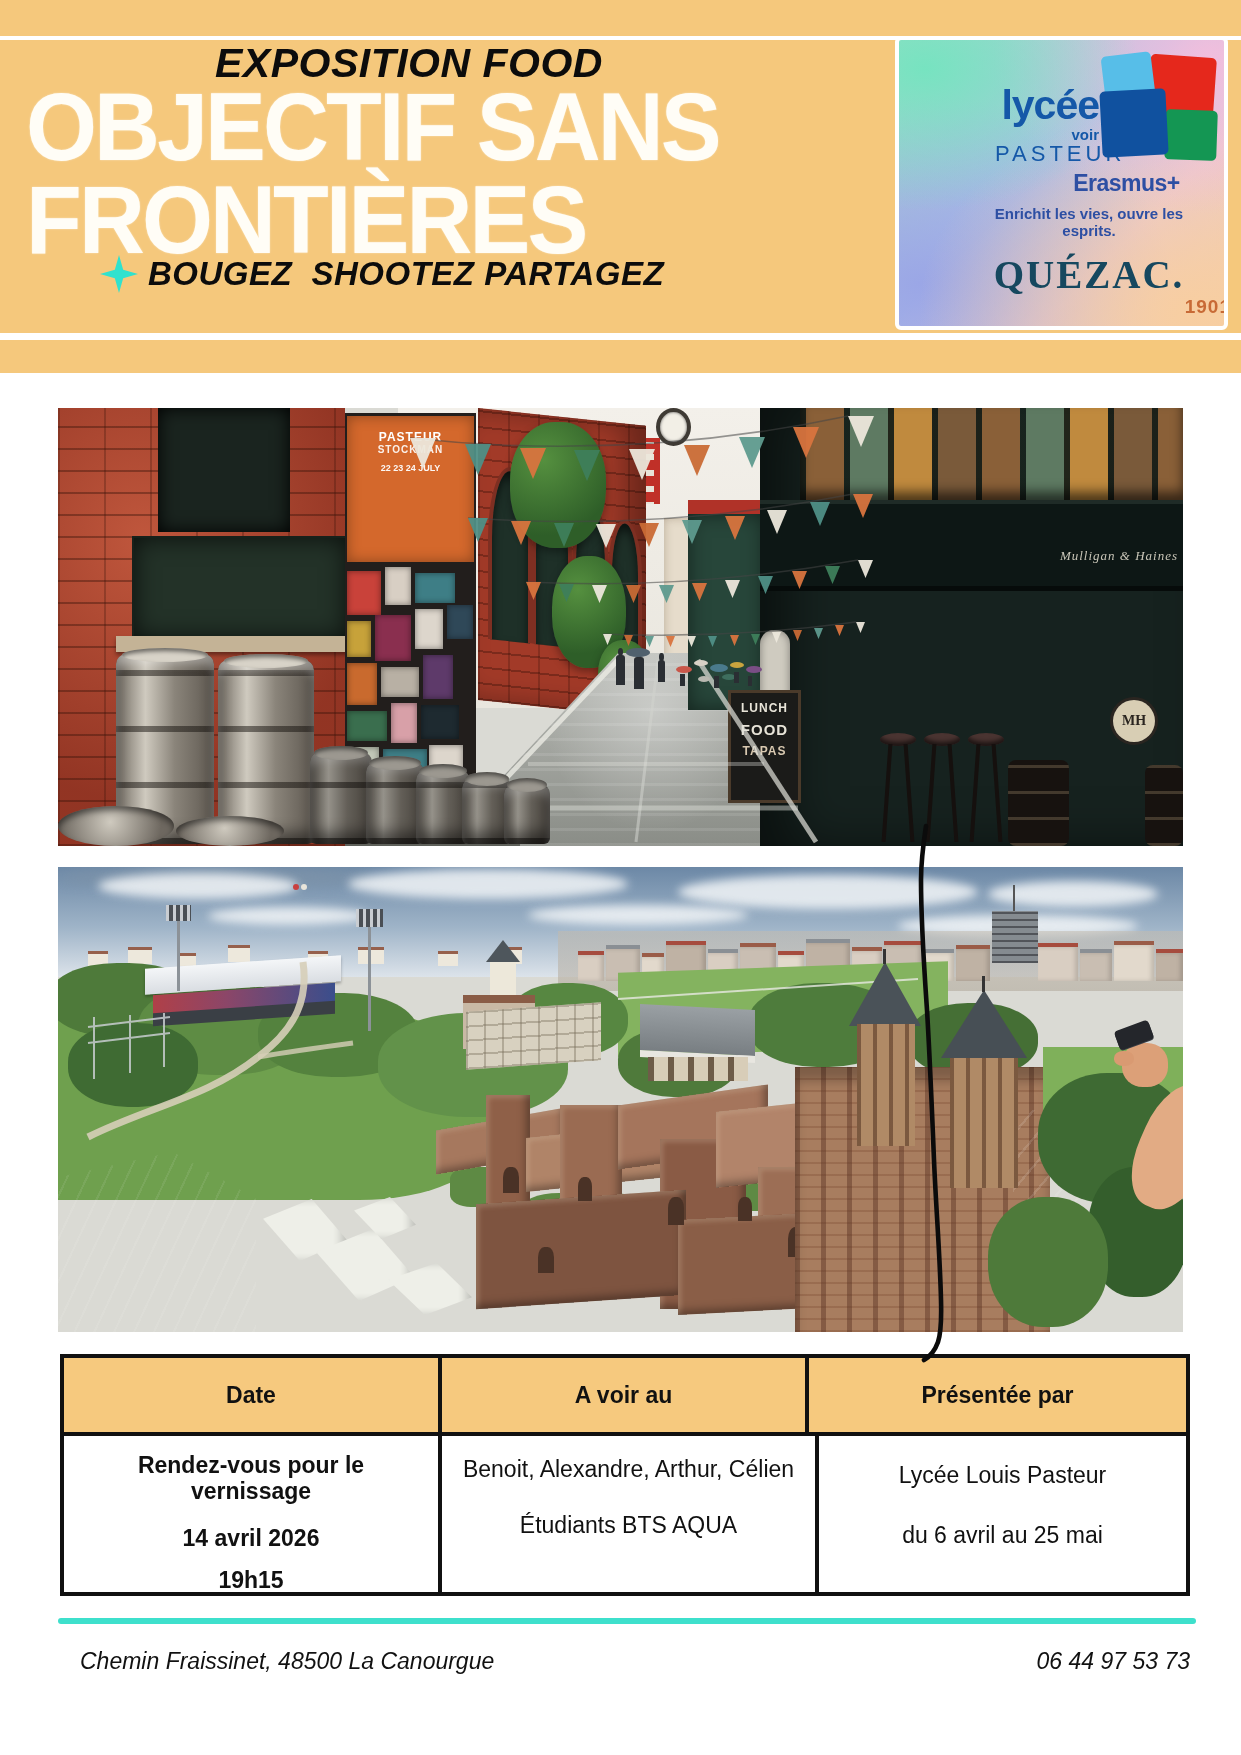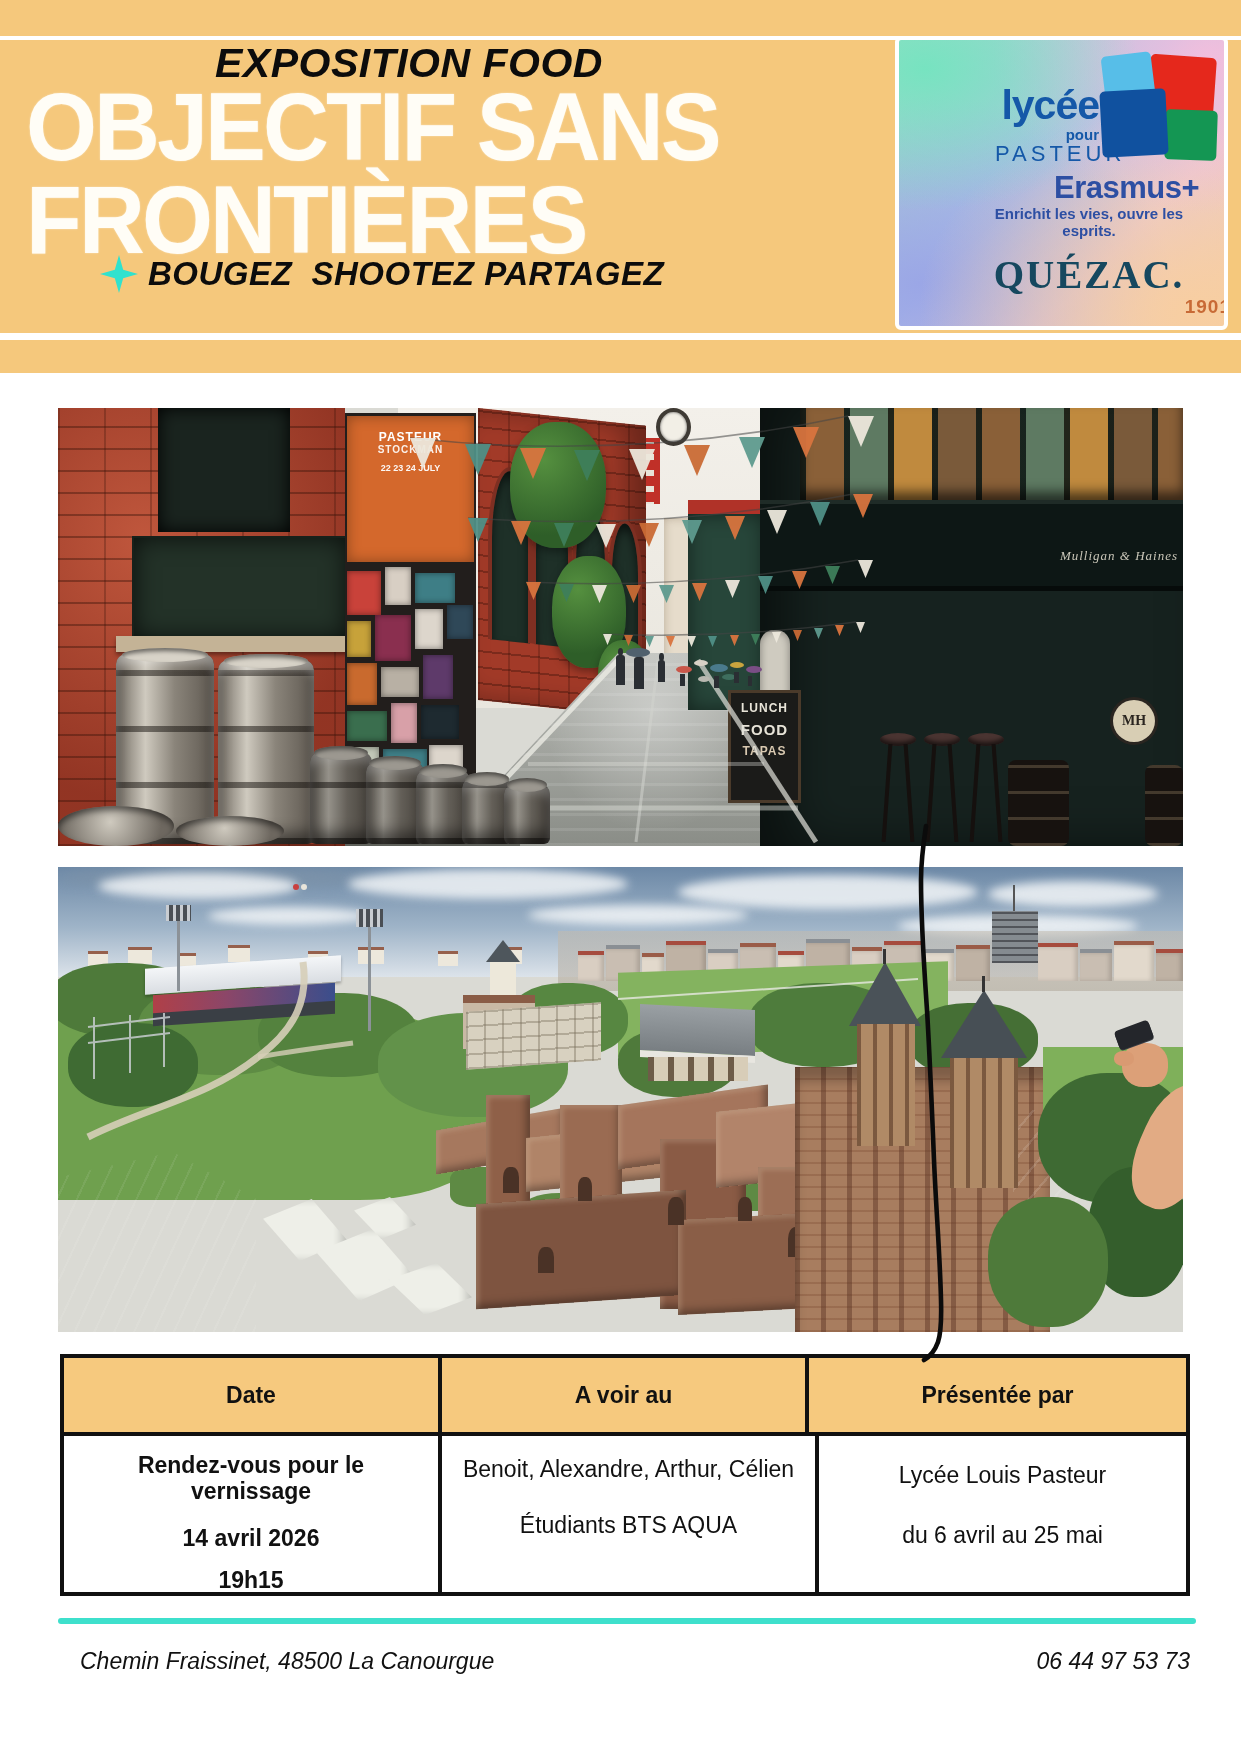--- a/index.html
+++ b/index.html
@@ -37,21 +37,21 @@
       font-size:15px;font-weight:700;color:#1558A8;}
   .lycee-pasteur{position:absolute;left:96px;top:101px;font-size:22px;font-weight:500;
       letter-spacing:4px;color:#1558A8;}
   .mark{position:absolute;left:202px;top:14px;width:116px;height:106px;}
   .mark div{position:absolute;border-radius:5px;}
   .q-navy{left:0;top:36px;width:66px;height:66px;background:#10519F;transform:rotate(-3deg);z-index:3;}
   .q-lblue{left:2px;top:0;width:50px;height:44px;background:#57BEE8;transform:rotate(-7deg);z-index:2;}
   .q-red{left:48px;top:2px;width:66px;height:58px;background:#E5281C;transform:rotate(4deg);z-index:1;border-top-right-radius:10px;}
   .q-green{left:64px;top:56px;width:52px;height:50px;background:#149653;transform:rotate(2deg);z-index:2;}
   .erasmus{position:absolute;left:150px;top:130px;width:155px;text-align:center;
-      font-size:31px;font-weight:700;color:#2D4FA3;letter-spacing:-.5px;}
+      font-size:23px;font-weight:700;color:#2D4FA3;letter-spacing:-.5px;}
   .erasmus-tag{position:absolute;left:70px;top:165px;width:240px;text-align:center;
       font-size:15px;font-weight:700;color:#2D4FA3;}
   .quezac{position:absolute;left:60px;top:212px;width:260px;text-align:center;
       font-family:"Liberation Serif",serif;font-size:39px;font-weight:700;color:#16485F;letter-spacing:2px;}
   .quezac-year{position:absolute;left:72px;top:256px;width:260px;text-align:right;
       font-size:19px;font-weight:700;color:#C86A36;letter-spacing:1px;}
 
   
   .photo{position:absolute;left:58px;width:1125px;overflow:hidden;background:#DADAD4;}
   .photo1{top:408px;height:438px;}
@@ -218,21 +218,21 @@
     </div>
     <div class="tagline-row">
       <div class="spark"></div>
       <div class="tagline-text">BOUGEZ  SHOOTEZ PARTAGEZ</div>
     </div>
   </div>
   <div class="header-strip"></div>
 
   <div class="logo-card">
     <div class="lycee-word">lycée</div>
-    <div class="lycee-louis">pour</div>
+    <div class="lycee-louis">voir</div>
     <div class="lycee-pasteur">PASTEUR</div>
     <div class="mark">
       <div class="q-red"></div>
       <div class="q-lblue"></div>
       <div class="q-green"></div>
       <div class="q-navy"></div>
     </div>
     <div class="erasmus">Erasmus+</div>
     <div class="erasmus-tag">Enrichit les vies, ouvre les esprits.</div>
     <div class="quezac">QUÉZAC.</div>

